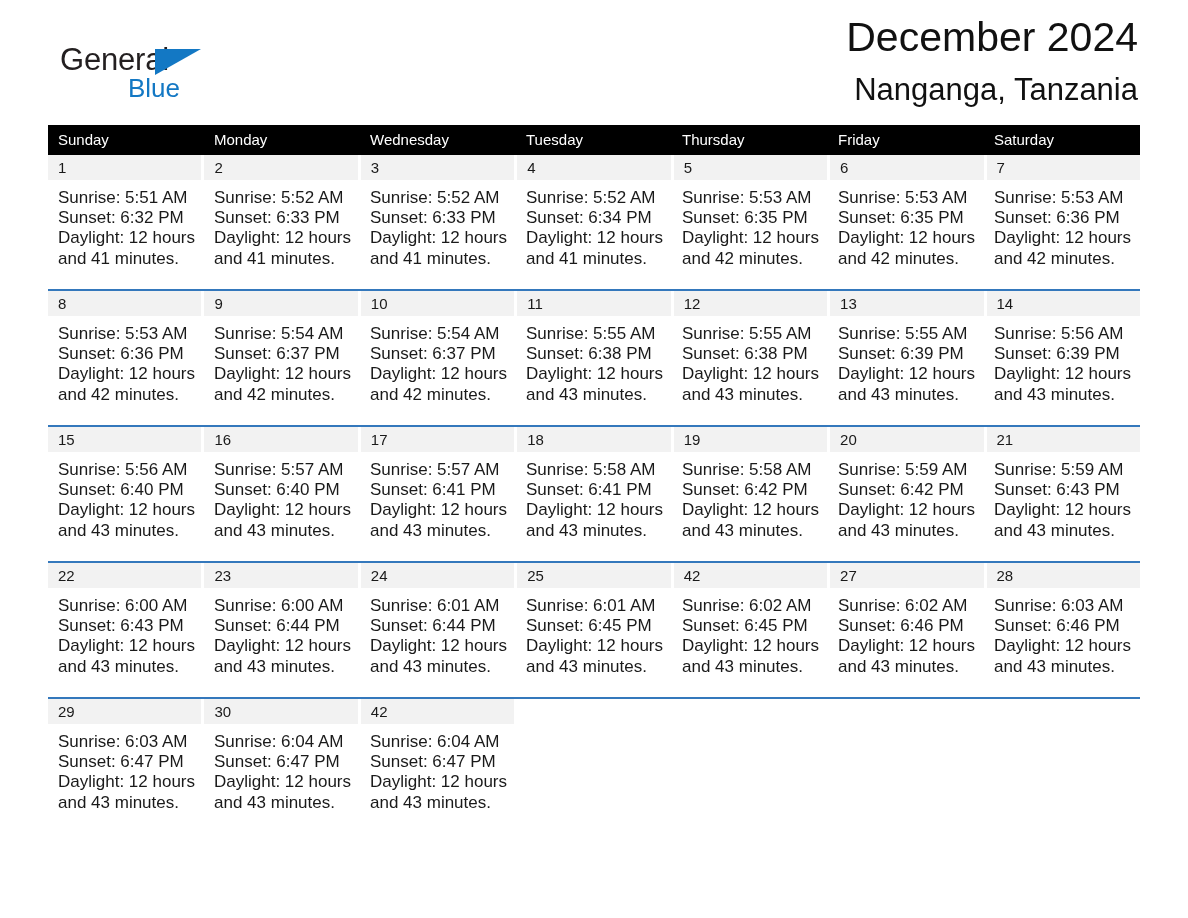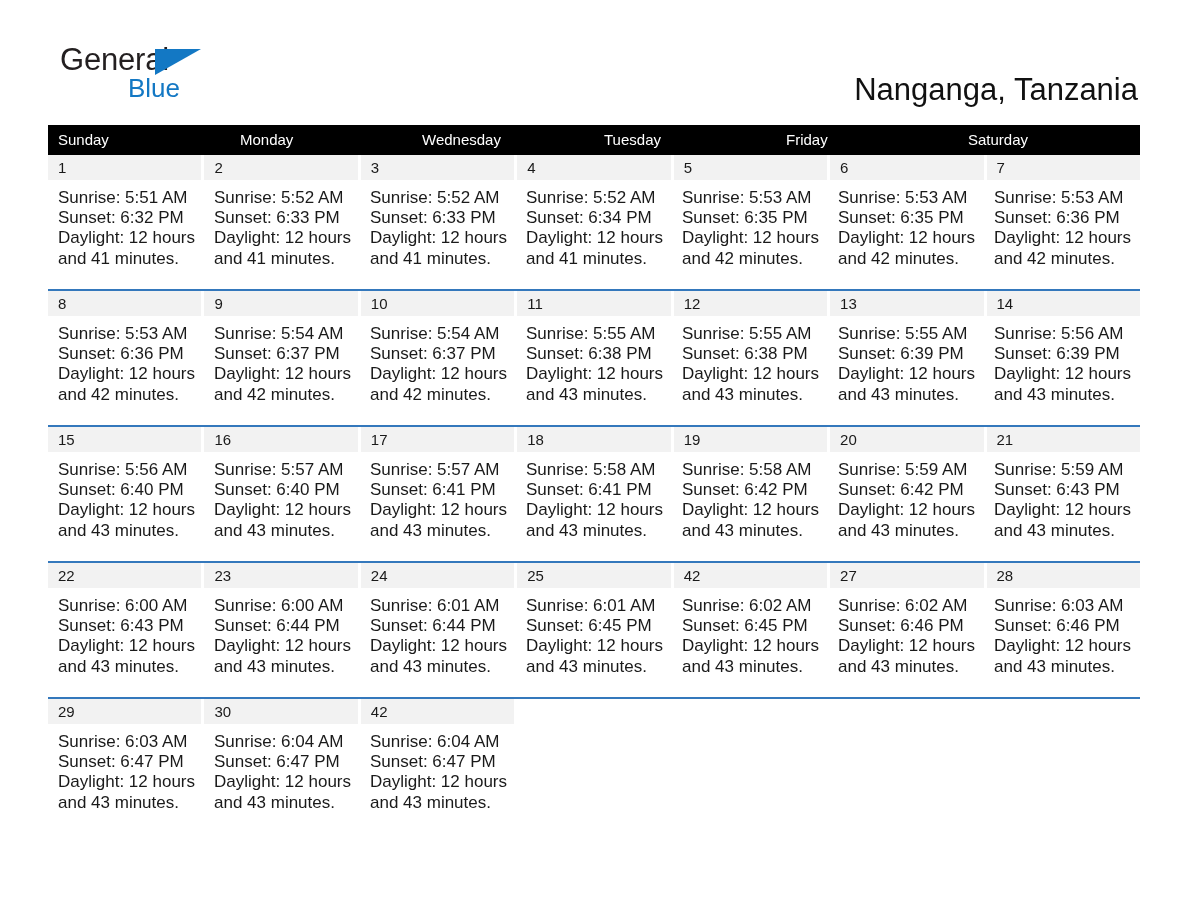--- a/index.html
+++ b/index.html
@@ -146,32 +146,34 @@
 
   <div class="header">
 
     <div class="logo">
       <span class="logo-general">General</span>
       <span class="logo-tri"></span>
       <span class="logo-blue">Blue</span>
     </div>
 
     <div class="title-block">
+      <div class="cal-title">December 2024</div>
       <div class="cal-subtitle">Nanganga, Tanzania</div>
     </div>
 
   </div>
 
   <div class="calendar">
 
     <div class="dow-row">
       <div class="dow-cell">Sunday</div>
       <div class="dow-cell">Monday</div>
       <div class="dow-cell">Wednesday</div>
       <div class="dow-cell">Tuesday</div>
+      <div class="dow-cell">Thursday</div>
       <div class="dow-cell">Friday</div>
       <div class="dow-cell">Saturday</div>
     </div>
 
     <div id="weeks-container">
         <div class="week">
           <div class="week-dates">
             <div class="date-cell">1</div>
             <div class="date-cell">2</div>
             <div class="date-cell">3</div>

